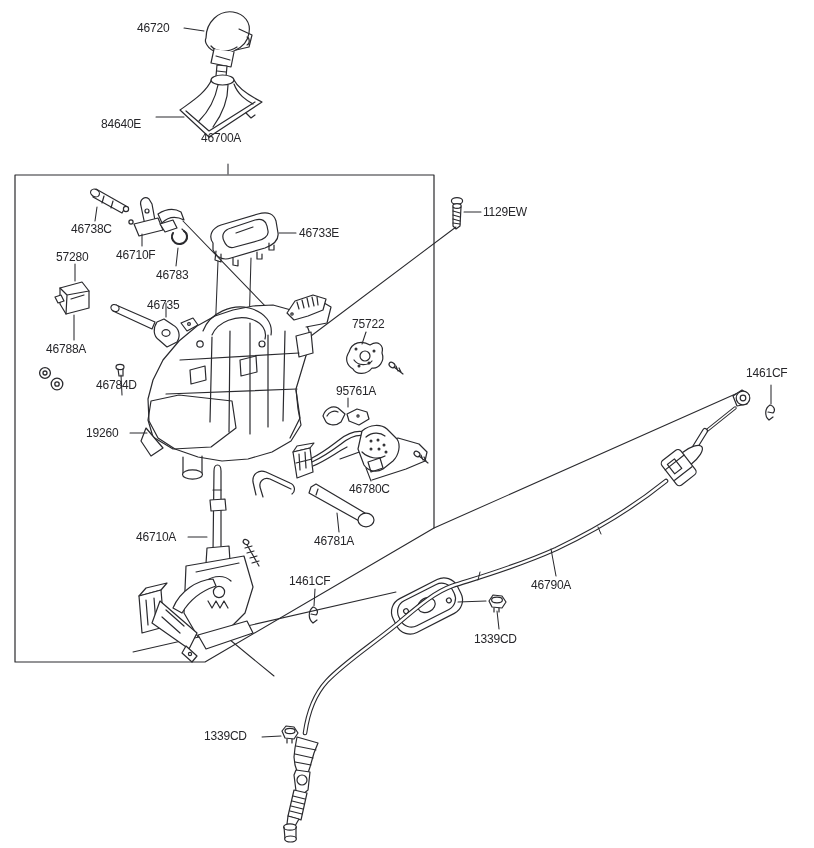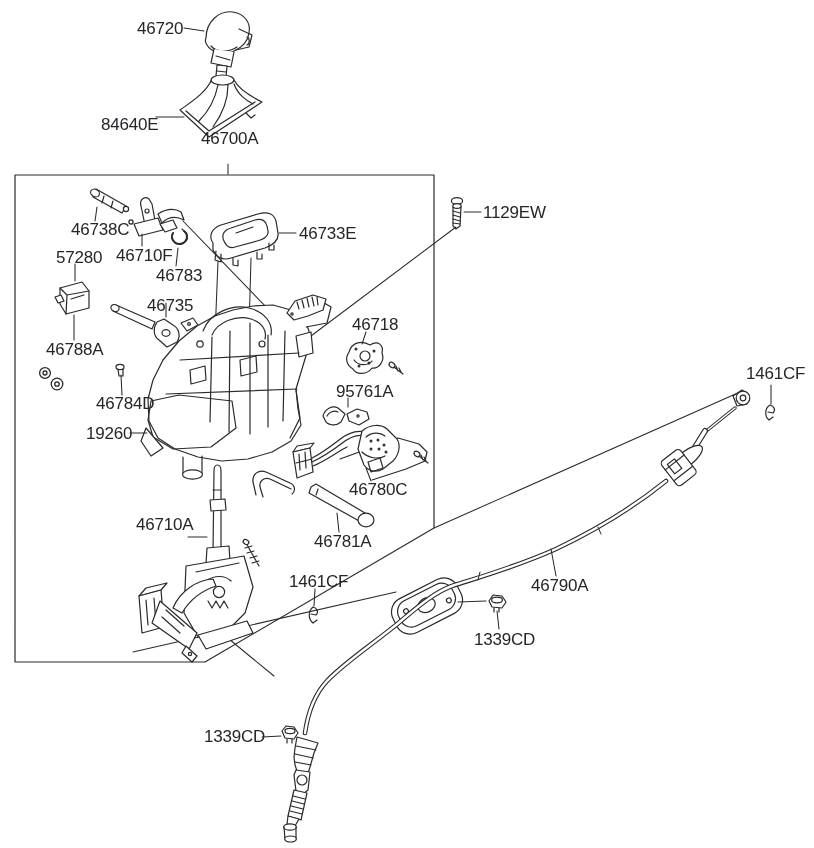--- a/index.html
+++ b/index.html
@@ -2,21 +2,21 @@
 <html><head>
 <meta charset="utf-8">
 <style>
   html,body{margin:0;padding:0;background:#f4f4f4;}
   #stage{
     position:relative;width:814px;height:848px;background:#ffffff;
     font-family:"Liberation Sans","DejaVu Sans",sans-serif;overflow:hidden;
   }
   #art{position:absolute;left:0;top:0;}
   .lbl{
-    position:absolute;font-size:17px;line-height:17px;color:#26262a;
+    position:absolute;font-size:12px;line-height:17px;color:#26262a;
     letter-spacing:-0.2px;white-space:nowrap;user-select:none;
   }
 </style>
 </head>
 <body>
 
 <div id="stage">
 
 <svg id="art" width="814" height="848" viewBox="0 0 814 848">
   <g fill="none" stroke="#2a2a2e" stroke-width="1.2" stroke-linecap="round" stroke-linejoin="round">
@@ -302,27 +302,27 @@
 <div class="lbl" style="left:137px;top:20px">46720</div>
 <div class="lbl" style="left:101px;top:116px">84640E</div>
 <div class="lbl" style="left:201px;top:130px">46700A</div>
 <div class="lbl" style="left:71px;top:221px">46738C</div>
 <div class="lbl" style="left:116px;top:247px">46710F</div>
 <div class="lbl" style="left:56px;top:249px">57280</div>
 <div class="lbl" style="left:156px;top:267px">46783</div>
 <div class="lbl" style="left:299px;top:225px">46733E</div>
 <div class="lbl" style="left:147px;top:297px">46735</div>
 <div class="lbl" style="left:483px;top:204px">1129EW</div>
-<div class="lbl" style="left:352px;top:316px">46718</div>
+<div class="lbl" style="left:352px;top:316px">75722</div>
 <div class="lbl" style="left:46px;top:341px">46788A</div>
 <div class="lbl" style="left:336px;top:383px">95761A</div>
-<div class="lbl" style="left:96px;top:395px">46784D</div>
+<div class="lbl" style="left:96px;top:377px">46784D</div>
 <div class="lbl" style="left:86px;top:425px">19260</div>
 <div class="lbl" style="left:349px;top:481px">46780C</div>
 <div class="lbl" style="left:314px;top:533px">46781A</div>
-<div class="lbl" style="left:136px;top:516px">46710A</div>
+<div class="lbl" style="left:136px;top:529px">46710A</div>
 <div class="lbl" style="left:289px;top:573px">1461CF</div>
 <div class="lbl" style="left:746px;top:365px">1461CF</div>
 <div class="lbl" style="left:531px;top:577px">46790A</div>
 <div class="lbl" style="left:474px;top:631px">1339CD</div>
 <div class="lbl" style="left:204px;top:728px">1339CD</div>
 
 </div>
 
 </body></html>

